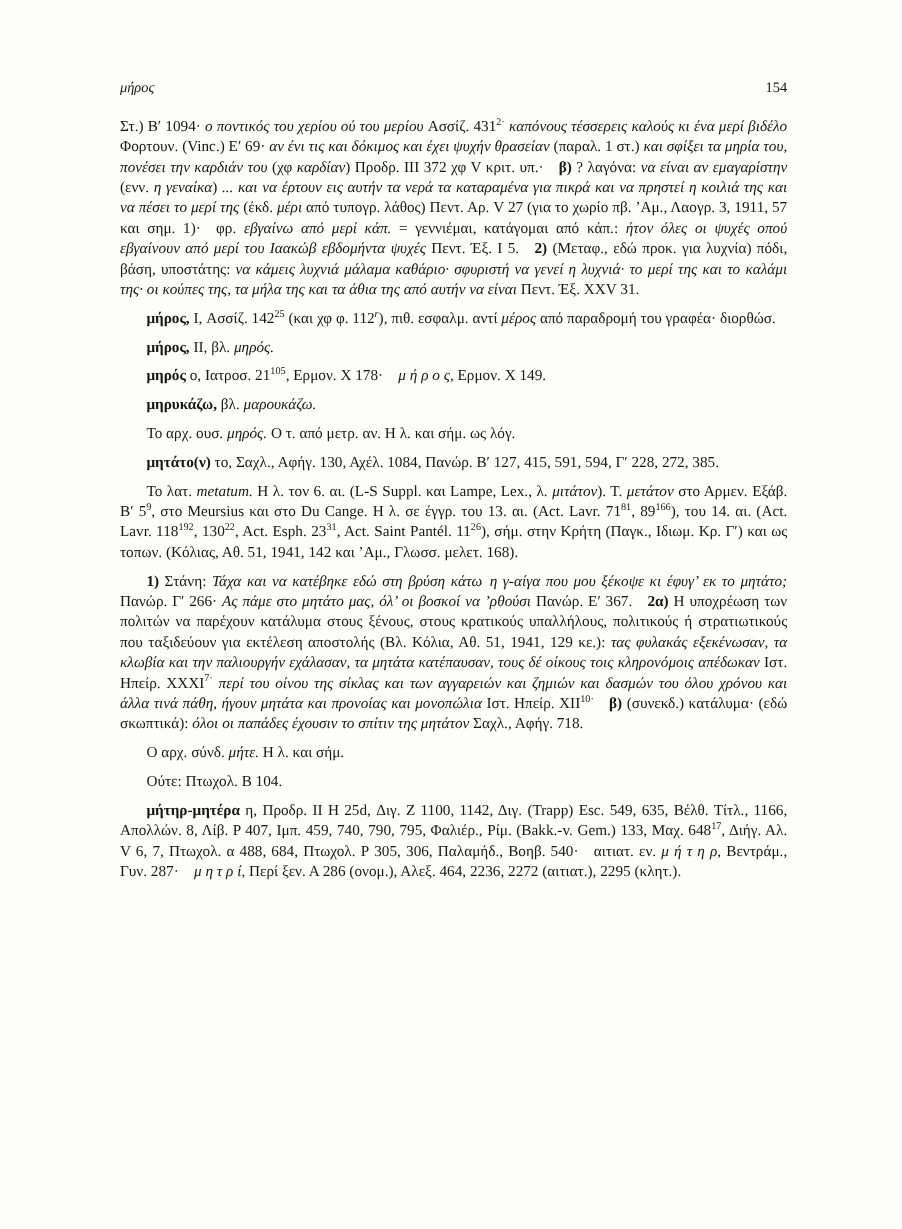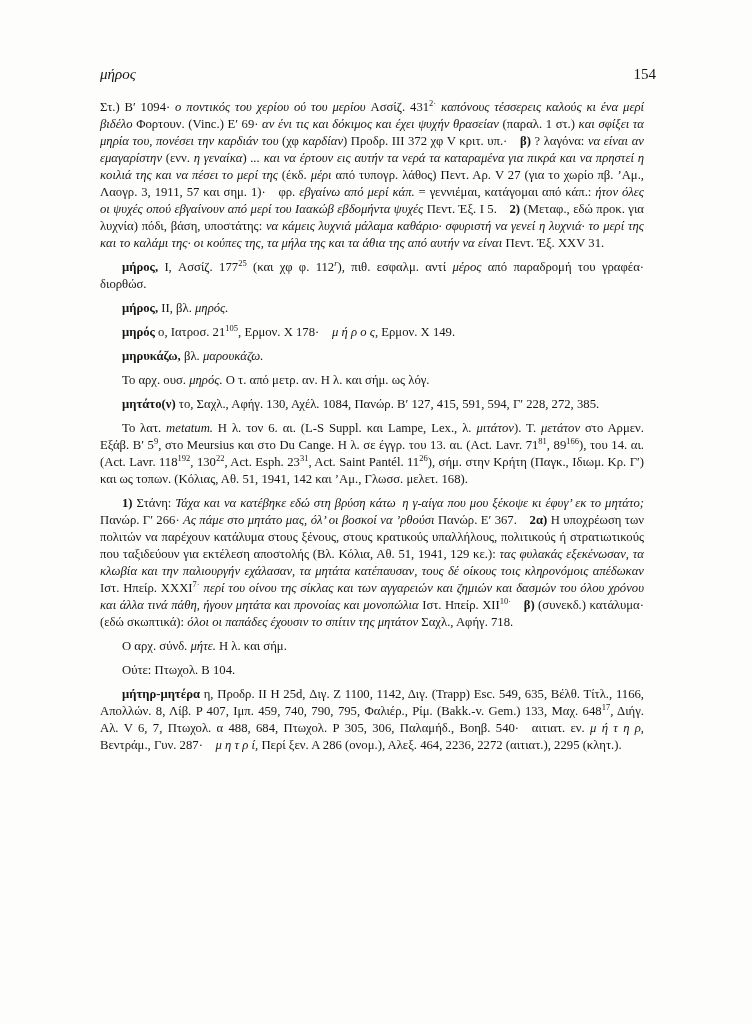--- a/index.html
+++ b/index.html
@@ -20,36 +20,36 @@
   .content {
     position: absolute;
     left: 100px;
     top: 66px;
     width: 556px;
   }
   .page-header {
     display: flex;
     justify-content: space-between;
     align-items: flex-start;
-    font-size: 15px;
+    font-size: 12px;
     margin-bottom: 16px;
   }
   .running-title {
     font-style: italic;
   }
   .page-number {
     font-style: normal;
   }
   .body-text {
     font-size: 12.7px;
     line-height: 17px;
     text-align: justify;
   }
   .body-text p.para {
-    margin: 7px 12px 0 0;
+    margin: 7px 0 0 0;
     text-indent: 22px;
   }
   .body-text p.para.noindent {
     text-indent: 0;
     margin-top: 0;
   }
   .seg-n { font-style: normal; font-weight: normal; }
   .seg-i { font-style: italic; }
   .seg-b { font-weight: bold; }
   sup.seg-sup, sup.seg-isup {
@@ -64,21 +64,21 @@
 <body>
 
 <div class="page">
   <div class="content">
     <div class="page-header">
       <span class="running-title">μήρος</span>
       <span class="page-number">154</span>
     </div>
     <div class="body-text">
         <p class="para noindent"><span class="seg-n">Στ.) Β′ 1094· </span><span class="seg-i">ο ποντικός του χερίου ού του μερίου </span><span class="seg-n">Ασσίζ. 431</span><sup class="seg-sup">2·</sup><span class="seg-n"> </span><span class="seg-i">καπόνους τέσσερεις καλούς κι ένα μερί βιδέλο </span><span class="seg-n">Φορτουν. (Vinc.) Ε′ 69· </span><span class="seg-i">αν ένι τις και δόκιμος και έχει ψυχήν θρασείαν </span><span class="seg-n">(παραλ. 1 στ.) </span><span class="seg-i">και σφίξει τα μηρία του, πονέσει την καρδιάν του </span><span class="seg-n">(χφ </span><span class="seg-i">καρδίαν</span><span class="seg-n">) Προδρ. III 372 χφ V κριτ. υπ.· </span><span class="seg-b">β)</span><span class="seg-n"> ? λαγόνα: </span><span class="seg-i">να είναι αν εμαγαρίστην </span><span class="seg-n">(ενν. </span><span class="seg-i">η γεναίκα</span><span class="seg-n">) </span><span class="seg-i">... και να έρτουν εις αυτήν τα νερά τα καταραμένα για πικρά και να πρηστεί η κοιλιά της και να πέσει το μερί της </span><span class="seg-n">(έκδ. </span><span class="seg-i">μέρι </span><span class="seg-n">από τυπογρ. λάθος) Πεντ. Αρ. V 27 (για το χωρίο πβ. ʼΑμ., Λαογρ. 3, 1911, 57 και σημ. 1)· φρ. </span><span class="seg-i">εβγαίνω από μερί κάπ. </span><span class="seg-n">= γεννιέμαι, κατάγομαι από κάπ.: </span><span class="seg-i">ήτον όλες οι ψυχές οπού εβγαίνουν από μερί του Ιαακώβ εβδομήντα ψυχές </span><span class="seg-n">Πεντ. Έξ. I 5. </span><span class="seg-b">2)</span><span class="seg-n"> (Μεταφ., εδώ προκ. για λυχνία) πόδι, βάση, υποστάτης: </span><span class="seg-i">να κάμεις λυχνιά μάλαμα καθάριο· σφυριστή να γενεί η λυχνιά· το μερί της και το καλάμι της· οι κούπες της, τα μήλα της και τα άθια της από αυτήν να είναι </span><span class="seg-n">Πεντ. Έξ. XXV 31.</span></p>
-        <p class="para"><span class="seg-b">μήρος,</span><span class="seg-n"> I, Ασσίζ. 177</span><sup class="seg-sup">25</sup><span class="seg-n"> (και χφ φ. 112</span><sup class="seg-isup">r</sup><span class="seg-n">), πιθ. εσφαλμ. αντί </span><span class="seg-i">μέρος</span><span class="seg-n"> από παραδρομή του γραφέα· διορθώσ.</span></p>
+        <p class="para"><span class="seg-b">μήρος,</span><span class="seg-n"> I, Ασσίζ. 142</span><sup class="seg-sup">25</sup><span class="seg-n"> (και χφ φ. 112</span><sup class="seg-isup">r</sup><span class="seg-n">), πιθ. εσφαλμ. αντί </span><span class="seg-i">μέρος</span><span class="seg-n"> από παραδρομή του γραφέα· διορθώσ.</span></p>
         <p class="para"><span class="seg-b">μήρος,</span><span class="seg-n"> II, βλ. </span><span class="seg-i">μηρός.</span></p>
         <p class="para"><span class="seg-b">μηρός</span><span class="seg-n"> ο, Ιατροσ. 21</span><sup class="seg-sup">105</sup><span class="seg-n">, Ερμον. X 178· </span><span class="seg-i">μ ή ρ ο ς,</span><span class="seg-n"> Ερμον. X 149.</span></p>
         <p class="para"><span class="seg-b">μηρυκάζω,</span><span class="seg-n"> βλ. </span><span class="seg-i">μαρουκάζω.</span></p>
         <p class="para"><span class="seg-n">Το αρχ. ουσ. </span><span class="seg-i">μηρός.</span><span class="seg-n"> Ο τ. από μετρ. αν. Η λ. και σήμ. ως λόγ.</span></p>
         <p class="para"><span class="seg-b">μητάτο(ν)</span><span class="seg-n"> το, Σαχλ., Αφήγ. 130, Αχέλ. 1084, Πανώρ. Β′ 127, 415, 591, 594, Γ′ 228, 272, 385.</span></p>
         <p class="para"><span class="seg-n">Το λατ. </span><span class="seg-i">metatum.</span><span class="seg-n"> Η λ. τον 6. αι. (L-S Suppl. και Lampe, Lex., λ. </span><span class="seg-i">μιτάτον</span><span class="seg-n">). Τ. </span><span class="seg-i">μετάτον</span><span class="seg-n"> στο Αρμεν. Εξάβ. Β′ 5</span><sup class="seg-sup">9</sup><span class="seg-n">, στο Meursius και στο Du Cange. Η λ. σε έγγρ. του 13. αι. (Act. Lavr. 71</span><sup class="seg-sup">81</sup><span class="seg-n">, 89</span><sup class="seg-sup">166</sup><span class="seg-n">), του 14. αι. (Act. Lavr. 118</span><sup class="seg-sup">192</sup><span class="seg-n">, 130</span><sup class="seg-sup">22</sup><span class="seg-n">, Act. Esph. 23</span><sup class="seg-sup">31</sup><span class="seg-n">, Act. Saint Pantél. 11</span><sup class="seg-sup">26</sup><span class="seg-n">), σήμ. στην Κρήτη (Παγκ., Ιδιωμ. Κρ. Γ′) και ως τοπων. (Κόλιας, Αθ. 51, 1941, 142 και ʼΑμ., Γλωσσ. μελετ. 168).</span></p>
         <p class="para"><span class="seg-b">1)</span><span class="seg-n"> Στάνη: </span><span class="seg-i">Τάχα και να κατέβηκε εδώ στη βρύση κάτω η γ-αίγα που μου ξέκοψε κι έφυγ’ εκ το μητάτο;</span><span class="seg-n"> Πανώρ. Γ′ 266· </span><span class="seg-i">Ας πάμε στο μητάτο μας, όλ’ οι βοσκοί να ’ρθούσι</span><span class="seg-n"> Πανώρ. Ε′ 367. </span><span class="seg-b">2α)</span><span class="seg-n"> Η υποχρέωση των πολιτών να παρέχουν κατάλυμα στους ξένους, στους κρατικούς υπαλλήλους, πολιτικούς ή στρατιωτικούς που ταξιδεύουν για εκτέλεση αποστολής (Βλ. Κόλια, Αθ. 51, 1941, 129 κε.): </span><span class="seg-i">τας φυλακάς εξεκένωσαν, τα κλωβία και την παλιουργήν εχάλασαν, τα μητάτα κατέπαυσαν, τους δέ οίκους τοις κληρονόμοις απέδωκαν </span><span class="seg-n">Ιστ. Ηπείρ. XXXI</span><sup class="seg-sup">7·</sup><span class="seg-n"> </span><span class="seg-i">περί του οίνου της σίκλας και των αγγαρειών και ζημιών και δασμών του όλου χρόνου και άλλα τινά πάθη, ήγουν μητάτα και προνοίας και μονοπώλια </span><span class="seg-n">Ιστ. Ηπείρ. XII</span><sup class="seg-sup">10·</sup><span class="seg-n"> </span><span class="seg-b">β)</span><span class="seg-n"> (συνεκδ.) κατάλυμα· (εδώ σκωπτικά): </span><span class="seg-i">όλοι οι παπάδες έχουσιν το σπίτιν της μητάτον </span><span class="seg-n">Σαχλ., Αφήγ. 718.</span></p>
         <p class="para"><span class="seg-n">Ο αρχ. σύνδ. </span><span class="seg-i">μήτε.</span><span class="seg-n"> Η λ. και σήμ.</span></p>
         <p class="para"><span class="seg-n">Ούτε: Πτωχολ. Β 104.</span></p>
         <p class="para"><span class="seg-b">μήτηρ-μητέρα</span><span class="seg-n"> η, Προδρ. II Η 25d, Διγ. Ζ 1100, 1142, Διγ. (Trapp) Esc. 549, 635, Βέλθ. Τίτλ., 1166, Απολλών. 8, Λίβ. P 407, Ιμπ. 459, 740, 790, 795, Φαλιέρ., Ρίμ. (Bakk.-v. Gem.) 133, Μαχ. 648</span><sup class="seg-sup">17</sup><span class="seg-n">, Διήγ. Αλ. V 6, 7, Πτωχολ. α 488, 684, Πτωχολ. Ρ 305, 306, Παλαμήδ., Βοηβ. 540· αιτιατ. εν. </span><span class="seg-i">μ ή τ η ρ,</span><span class="seg-n"> Βεντράμ., Γυν. 287· </span><span class="seg-i">μ η τ ρ ί,</span><span class="seg-n"> Περί ξεν. Α 286 (ονομ.), Αλεξ. 464, 2236, 2272 (αιτιατ.), 2295 (κλητ.).</span></p>

